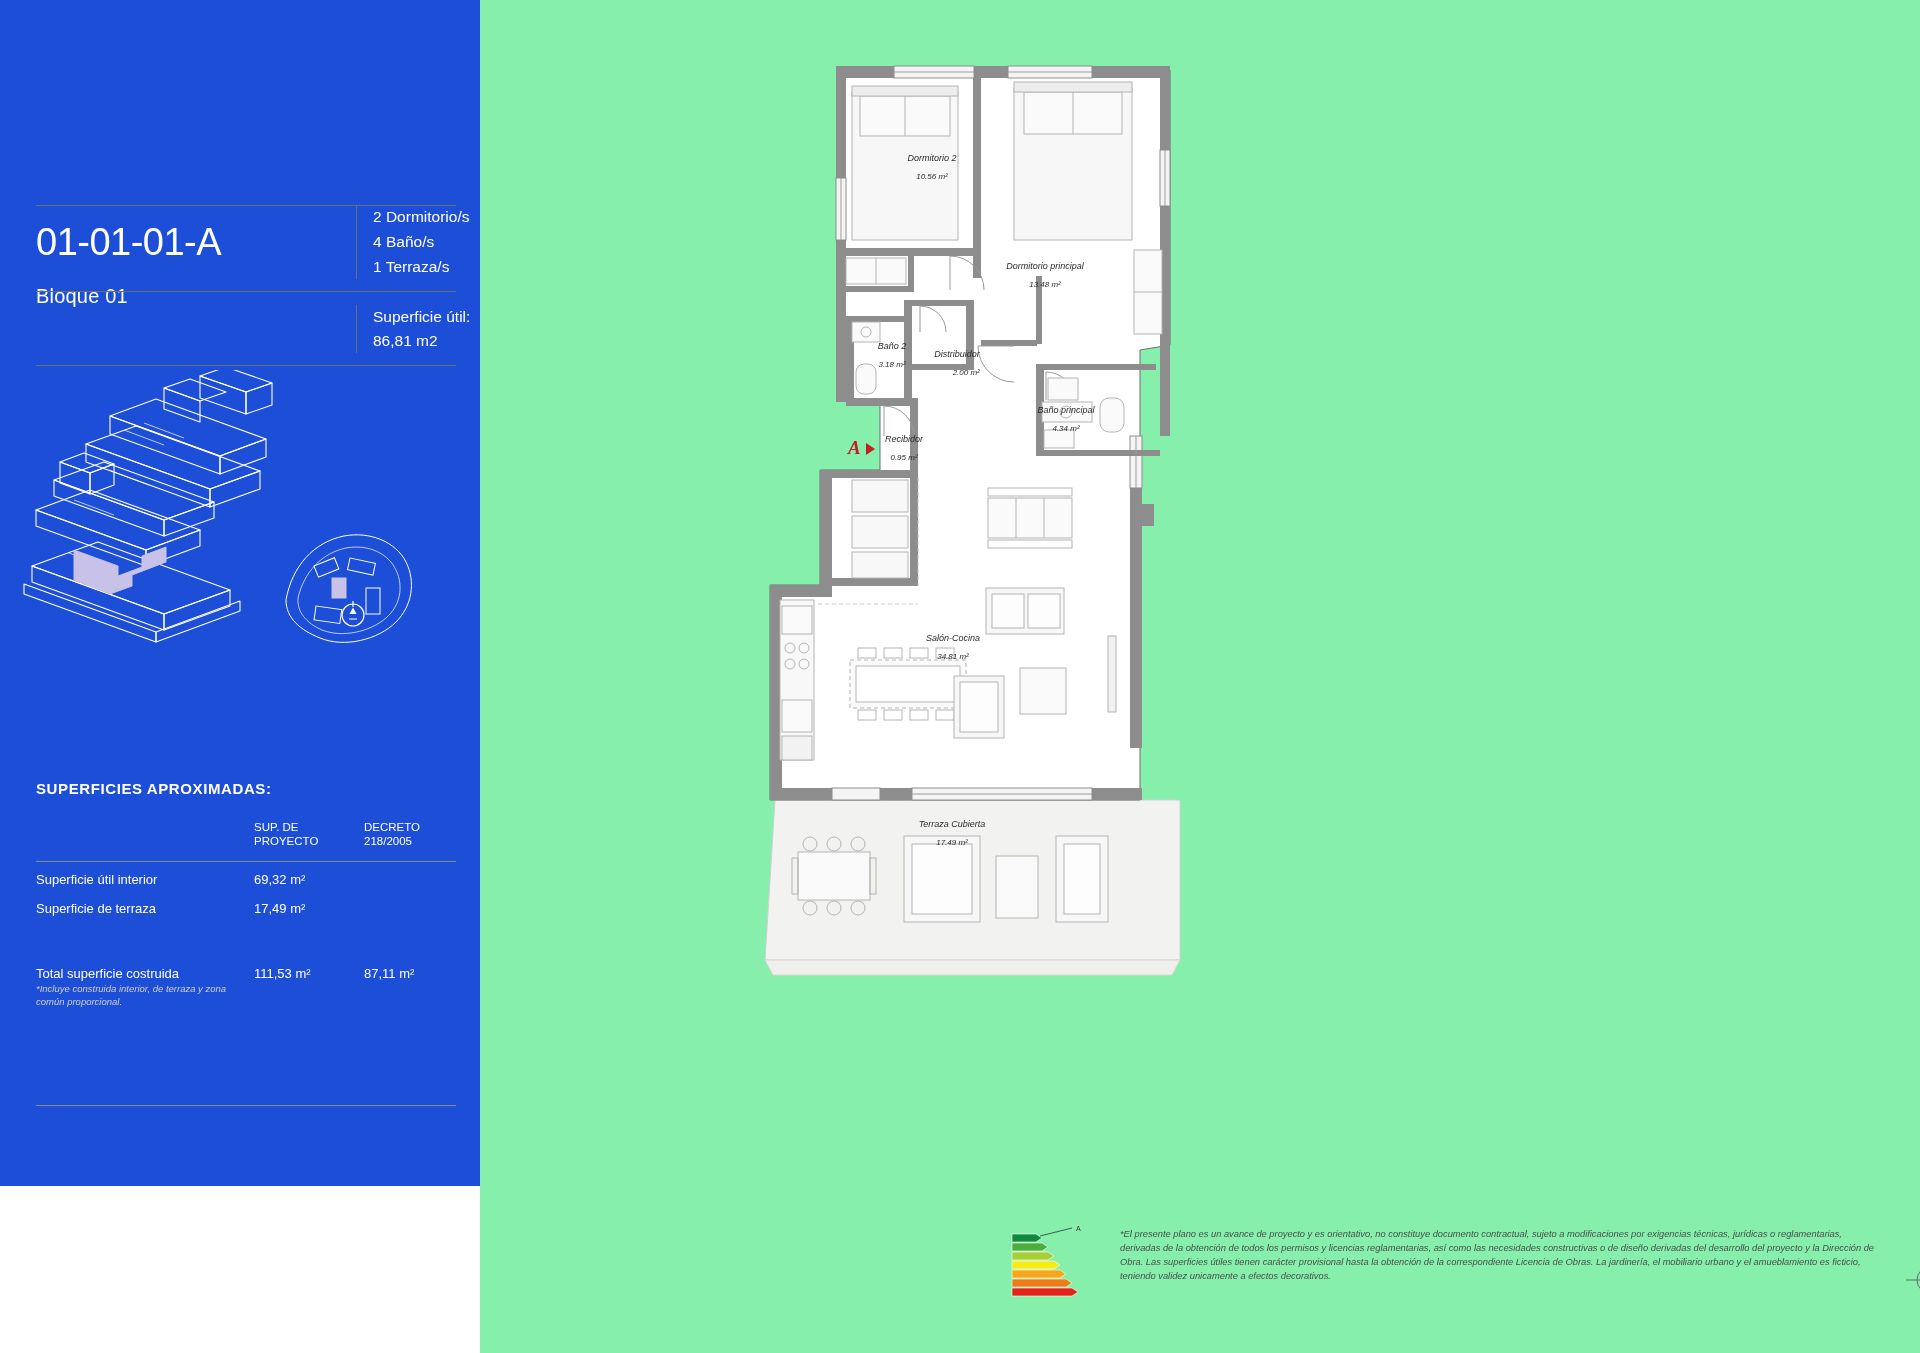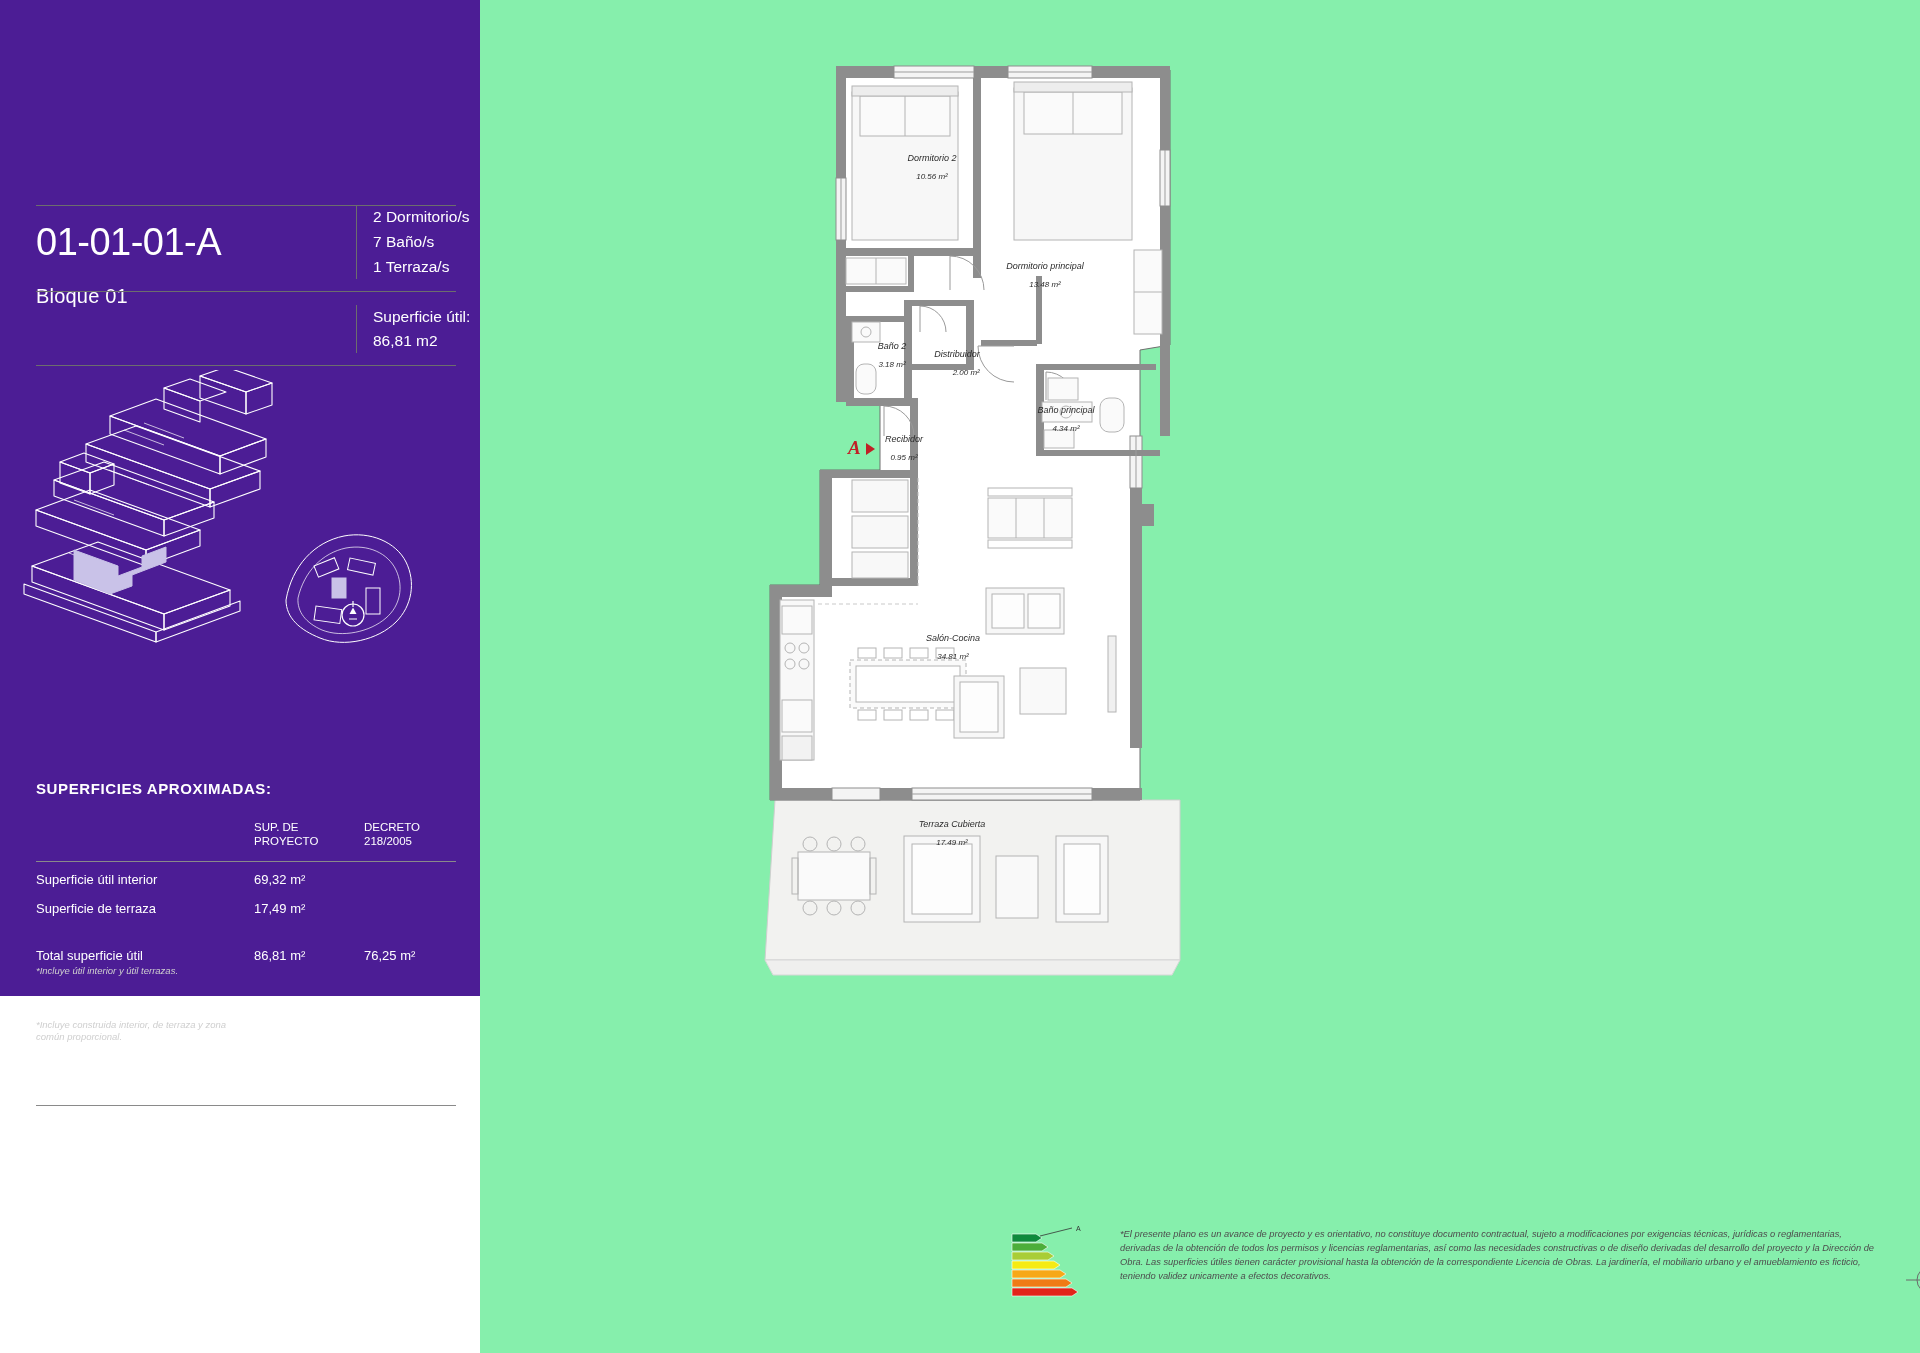--- a/index.html
+++ b/index.html
@@ -6,22 +6,22 @@
   html, body { margin:0; padding:0; }
   body {
     width:1920px; height:1353px;
     background:#ffffff;
     font-family:"Liberation Sans", sans-serif;
     overflow:hidden;
     position:relative;
   }
   
   #sidebar {
-    position:absolute; left:0; top:0; width:480px; height:996px;
-    background:#4c1d95; color:#ffffff;
+    position:absolute; left:0; top:0; width:480px; height:1186px;
+    background:#1d4ed8; color:#ffffff;
   }
   #unit-header {
     position:absolute; left:36px; top:205px; width:420px;
   }
   .hdr-rule { height:1px; background:#6d6d6d; width:420px; }
   #unit-header .rule-top { position:absolute; top:0; left:0; }
   #unit-row {
     position:absolute; top:18px; left:0; width:420px; display:flex; align-items:flex-start;
   }
   #unit-code {
@@ -106,21 +106,21 @@
 
     <div id="unit-row">
       <div>
         <div id="unit-code">01-01-01-A</div>
         <div id="unit-block">Bloque 01</div>
       </div>
     </div>
 
     <div id="unit-meta">
       <div>2 Dormitorio/s</div>
-      <div>7 Baño/s</div>
+      <div>4 Baño/s</div>
       <div>1 Terraza/s</div>
     </div>
 
     <div class="hdr-rule rule-mid"></div>
 
     <div id="unit-surface">
       <div>Superficie útil:</div>
       <div>86,81  m2</div>
     </div>
 
@@ -224,28 +224,20 @@
     </div>
 
     <div class="row">
       <div class="l">Superficie de terraza</div>
       <div class="a">17,49  m²</div>
       <div class="b"></div>
     </div>
 
     <div style="height:18px;"></div>
 
-    <div class="row" style="margin-bottom:6px;">
-      <div class="l">
-        <div>Total superficie útil</div>
-        <div class="note">*Incluye útil interior y útil terrazas.</div>
-      </div>
-      <div class="a">86,81  m²</div>
-      <div class="b">76,25  m²</div>
-    </div>
 
     <div style="height:18px;"></div>
 
     <div class="row">
       <div class="l">
         <div>Total superficie costruida</div>
         <div class="note">*Incluye construida interior, de terraza y zona común proporcional.</div>
       </div>
       <div class="a">111,53  m²</div>
       <div class="b">87,11  m²</div>

